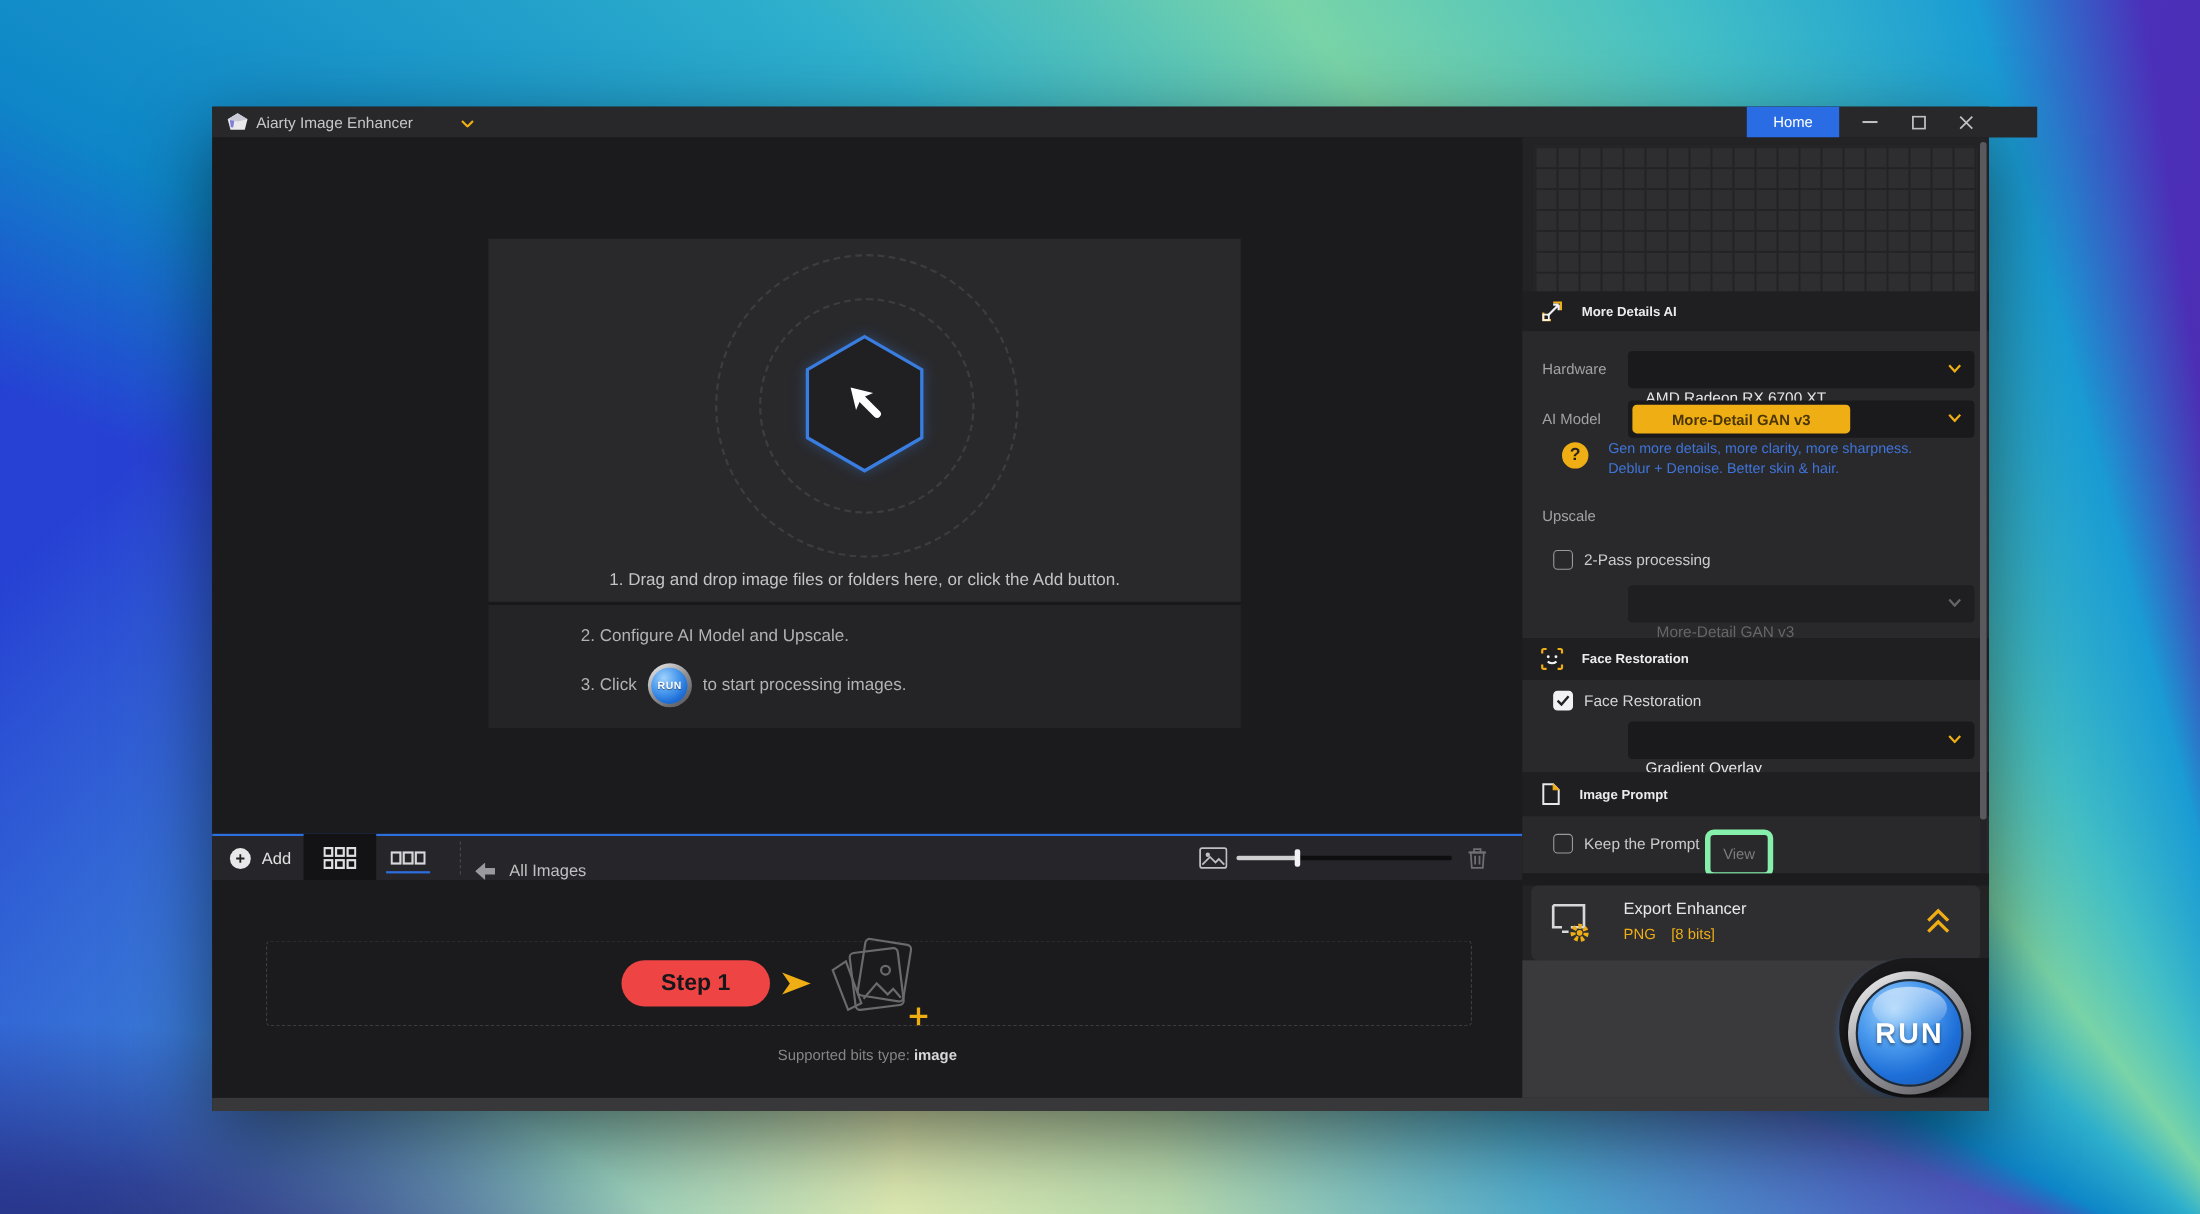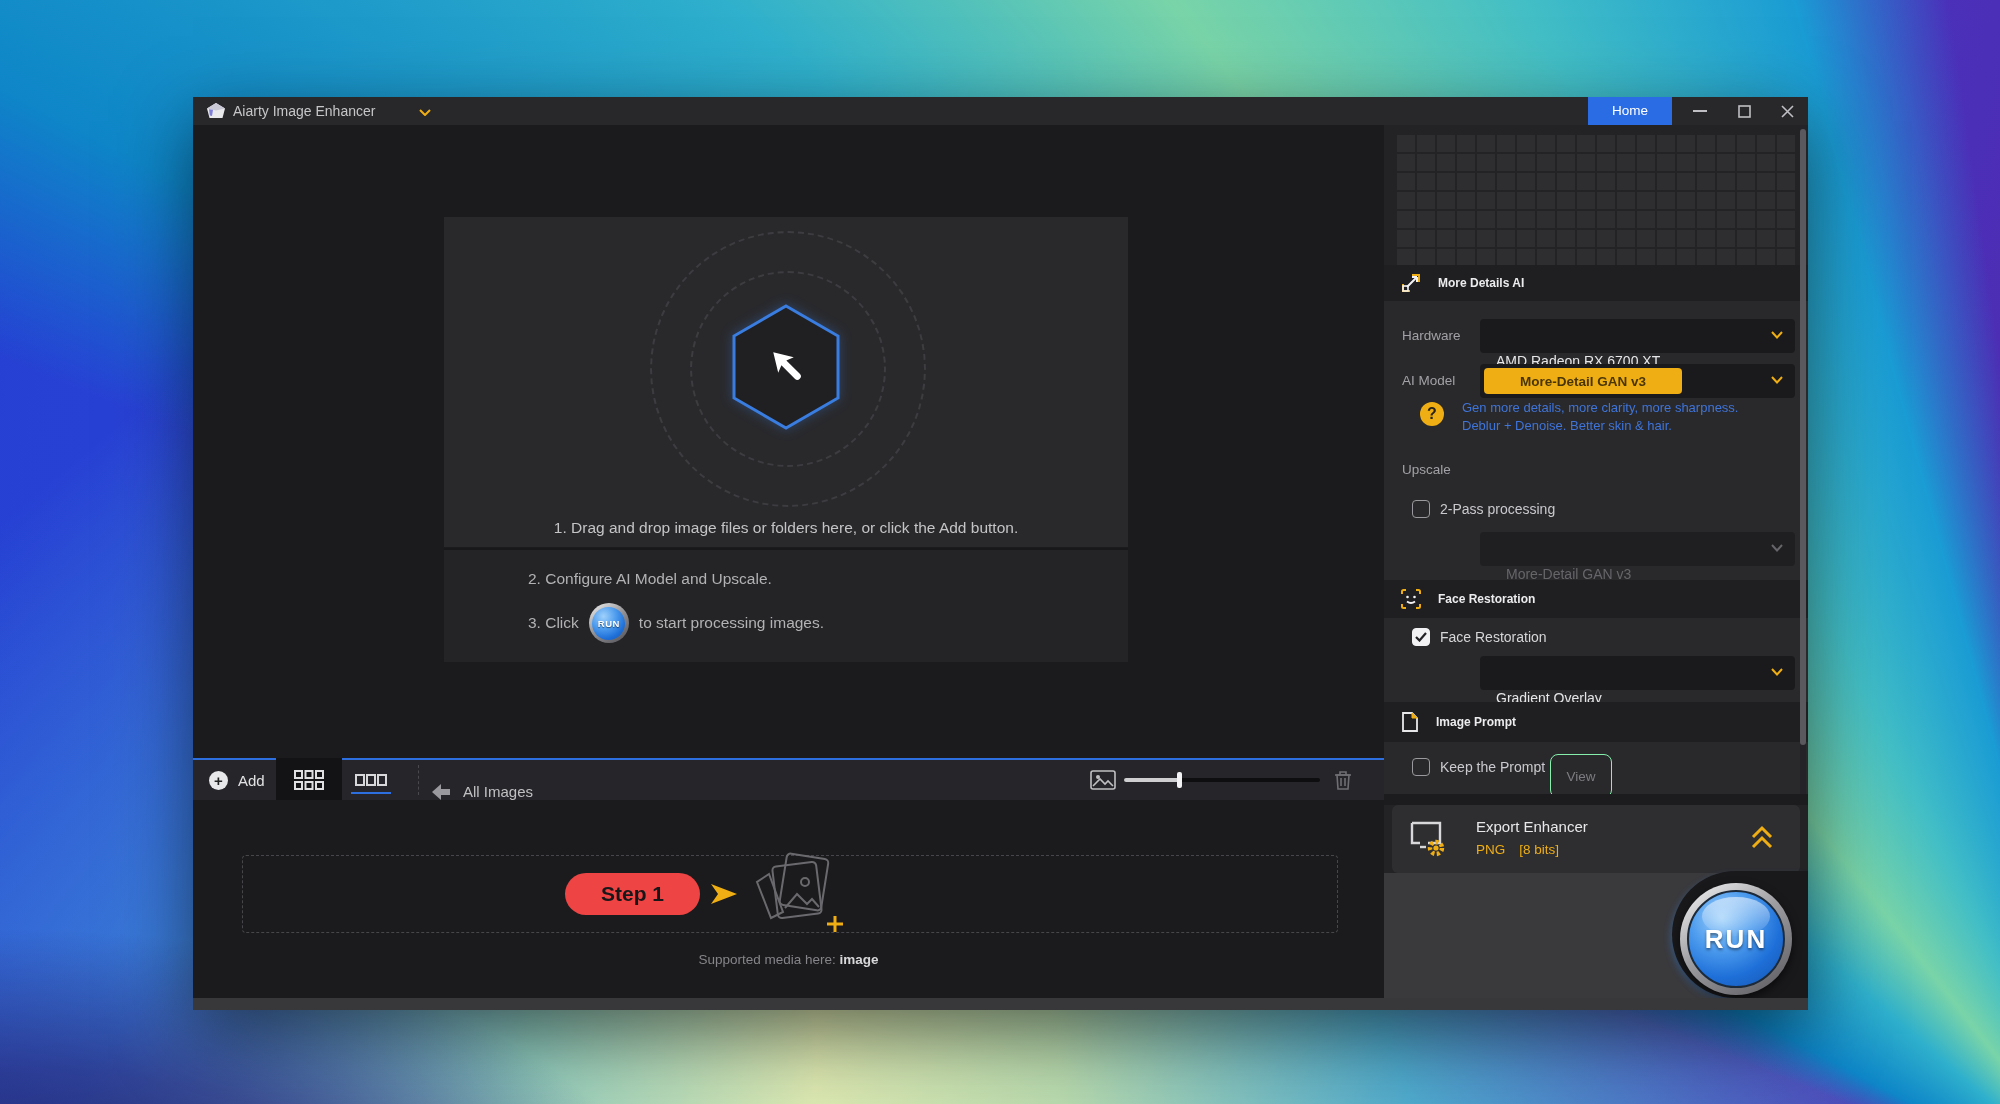--- a/index.html
+++ b/index.html
@@ -7,21 +7,21 @@
   .stage{position:relative;width:2000px;height:1104px;overflow:hidden;
     background:
       radial-gradient(ellipse 950px 520px at 1% 118%, rgba(22,9,72,.95), rgba(34,16,98,.55) 45%, transparent 72%),
       conic-gradient(from 0deg at 106% 110%, transparent 292deg, #0e86c8 298deg, #2fb0cc 311deg, #79d4a8 322deg, #42bec6 334deg, #1a9cd4 345deg, transparent 352deg),
       conic-gradient(from 0deg at 43% -18%, transparent 138deg, rgba(80,190,205,.85) 157deg, rgba(190,226,172,.95) 171deg, rgba(226,238,176,.97) 182deg, rgba(150,215,185,.9) 195deg, rgba(70,170,215,.55) 211deg, transparent 230deg),
       linear-gradient(100deg,#2440d2 0%,#3545de 40%,#4836cc 70%,#4d2cae 100%);
   }
   .abs{position:absolute;}
   .window{position:absolute;left:193px;top:97px;width:1615px;height:913px;background:#1b1b1d;box-shadow:0 24px 70px rgba(0,0,0,.55);}
   
-  .titlebar{position:absolute;left:0;top:0;width:1615px;height:28px;background:#28282b;}
+  .titlebar{position:absolute;left:0;top:0;width:1615px;height:28px;background:#28282b;padding-left:44px;}
   .title-text{position:absolute;left:40px;top:0;line-height:28px;font-size:14px;color:#c6c6c8;}
   .home-btn{position:absolute;left:1395px;top:0;width:84px;height:28px;background:#2a6ce4;color:#fff;font-size:13.5px;text-align:center;line-height:28px;cursor:default;}
   .winctl{position:absolute;top:0;width:34px;height:28px;display:flex;align-items:center;justify-content:center;}
   
   .canvas{position:absolute;left:0;top:28px;width:1191px;height:633px;background:#1b1b1d;}
   .dropbox{position:absolute;left:251px;top:92px;width:684px;height:330px;background:#29292c;}
   .instrbox{position:absolute;left:251px;top:423px;width:684px;height:112px;background:#242427;border-top:2px solid #18181a;}
   .dash-circle{position:absolute;border:2px dashed #3d3d41;border-radius:50%;}
   .line1{position:absolute;left:0;right:0;bottom:10px;text-align:center;color:#c4c4c6;font-size:15.5px;margin-top:32px;}
   .line2{position:absolute;left:84px;top:20px;color:#b2b2b4;font-size:15.5px;}
@@ -59,21 +59,21 @@
   .select .val{position:absolute;left:16px;top:0;line-height:34px;font-size:14px;color:#e6e6e8;margin-top:25px;}
   .select.disabled{background:#1f1f22;}
   .select.disabled .val{color:#66666a;left:26px;}
   .pill{position:absolute;left:4px;top:4px;height:26px;border-radius:4px;background:#efae14;color:#4a3605;font-size:13.5px;font-weight:bold;display:flex;align-items:center;justify-content:center;}
   .chev{position:absolute;right:12px;top:12px;}
   .help-circle{position:absolute;left:36px;width:24px;height:24px;border-radius:50%;background:#efae14;color:#26231c;font-size:16px;font-weight:bold;text-align:center;line-height:24px;}
   .desc{position:absolute;left:78px;color:#3f74d8;font-size:13px;}
   .cbx{position:absolute;width:18px;height:18px;border:1.5px solid #9a9a9e;border-radius:4px;box-sizing:border-box;}
   .cbx.checked{background:#f2f2f4;border-color:#f2f2f4;display:flex;align-items:center;justify-content:center;}
   .cbx-label{position:absolute;left:56px;color:#cacace;font-size:14px;line-height:24px;}
-  .view-btn{position:absolute;left:166px;width:62px;height:44px;border:1px solid #86efac;border-radius:8px;color:#7c7c80;font-size:13.5px;display:flex;align-items:center;justify-content:center;box-sizing:border-box;}
+  .view-btn{position:absolute;left:166px;width:62px;height:44px;border:5px solid #86efac;border-radius:8px;color:#7c7c80;font-size:13.5px;display:flex;align-items:center;justify-content:center;box-sizing:border-box;}
   .gap-strip{position:absolute;left:0;width:424px;background:#1c1c1f;}
   .export-card{position:absolute;left:8px;top:680px;width:408px;height:68px;background:#2e2e31;border-radius:6px;}
   .export-title{position:absolute;left:84px;top:13px;font-size:15px;color:#e8e8ea;}
   .export-val{position:absolute;left:84px;top:37px;font-size:13.5px;color:#efae14;display:flex;gap:14px;}
   .run-card{position:absolute;left:0;top:748px;width:424px;height:125px;background:#3a3a3d;}
   .run-blob{position:absolute;left:288px;top:746px;width:136px;height:127px;background:#19191c;border-radius:76px 0 0 76px;box-shadow:-3px 3px 7px -2px rgba(60,130,220,.45);}
   .run-btn{position:absolute;left:296px;top:758px;width:112px;height:112px;border-radius:50%;
     background:linear-gradient(145deg,#fafafa,#9e9ea2 45%,#58585c);
     display:flex;align-items:center;justify-content:center;box-shadow:0 4px 10px rgba(0,0,0,.6);}
   .run-inner{position:relative;width:98px;height:98px;border-radius:50%;border:2px solid #1c2a3a;box-sizing:border-box;
@@ -214,21 +214,21 @@
           <rect x="26" y="12" width="44" height="52" rx="4" transform="rotate(-7 48 38)"></rect>
           <polygon points="20,22 8,30 22,66 34,60"></polygon>
           <circle cx="56" cy="30" r="4"></circle>
           <path d="M36 56 L48 42 L58 52 L63 47 L70 55"></path>
         </g>
         <g stroke="#efae14" stroke-width="3">
             <path d="M78 72 h16 M86 64 v16"></path>
           </g>
       </svg>
       <div class="supported">
-        <span>Supported media here:</span>
+        <span>Supported bits type:</span>
         <b>image</b>
       </div>
     </div>
 
     <div class="panel">
       <div class="checker"></div>
 
       <div class="sec-header" style="top:140px;height:36px">
         <svg width="22" height="22" viewBox="0 0 22 22">
           <path d="M12 3 h7 v7" fill="none" stroke="#efae14" stroke-width="2"></path>

